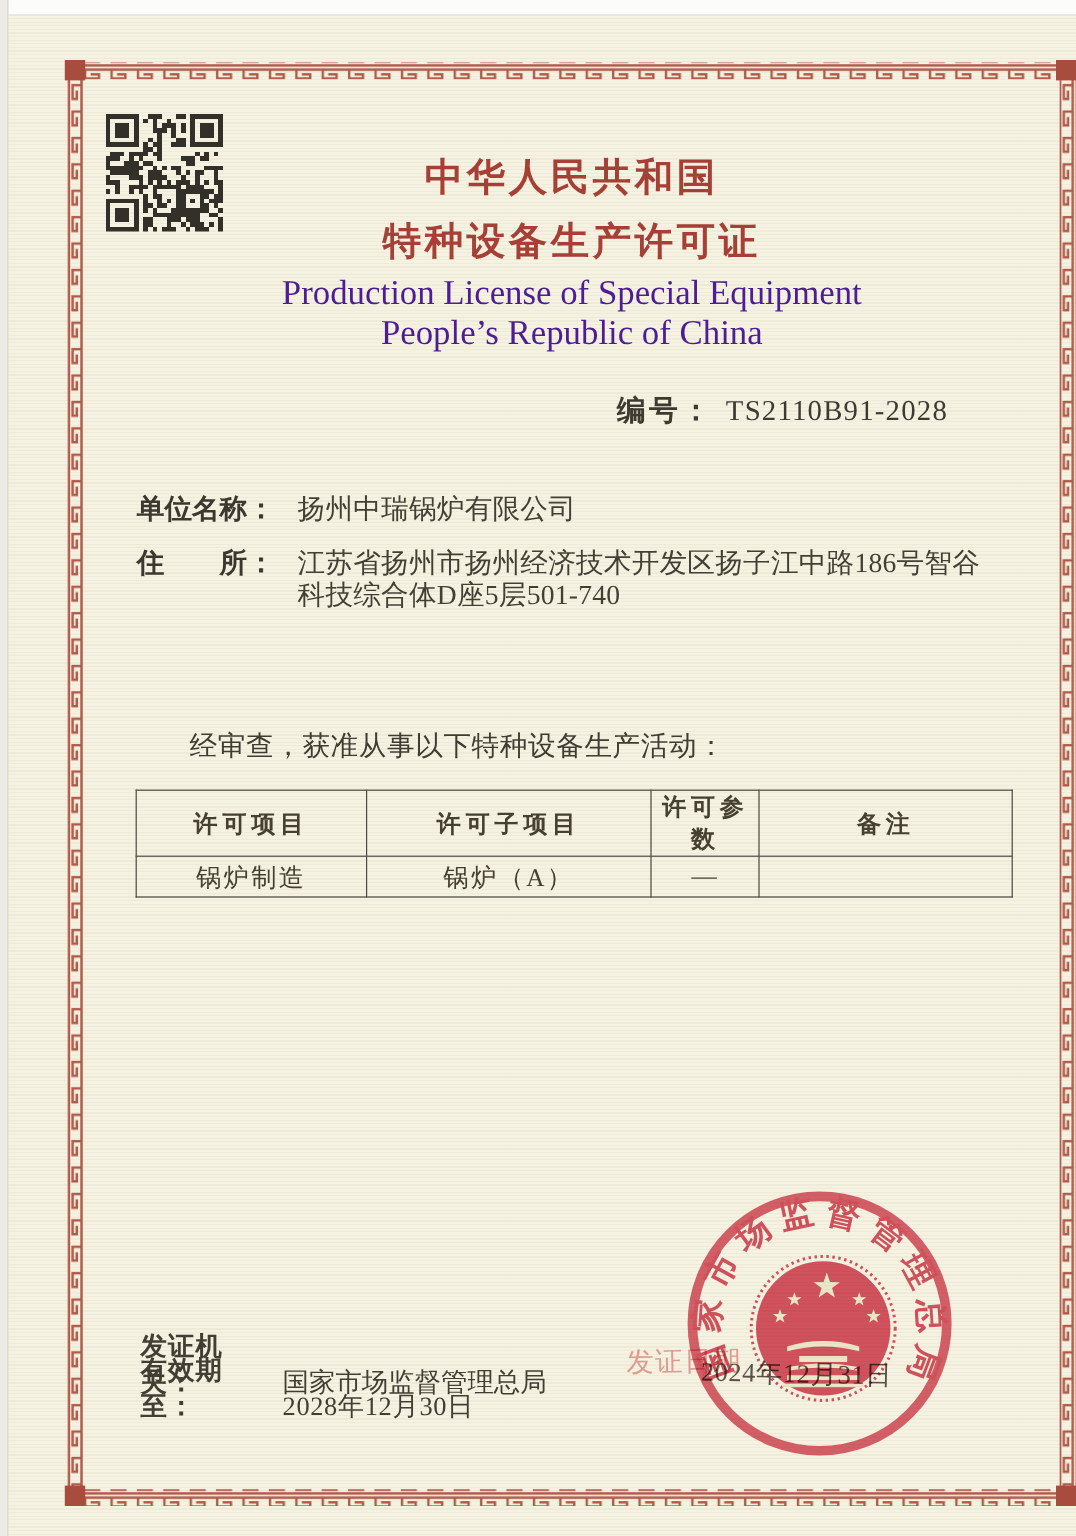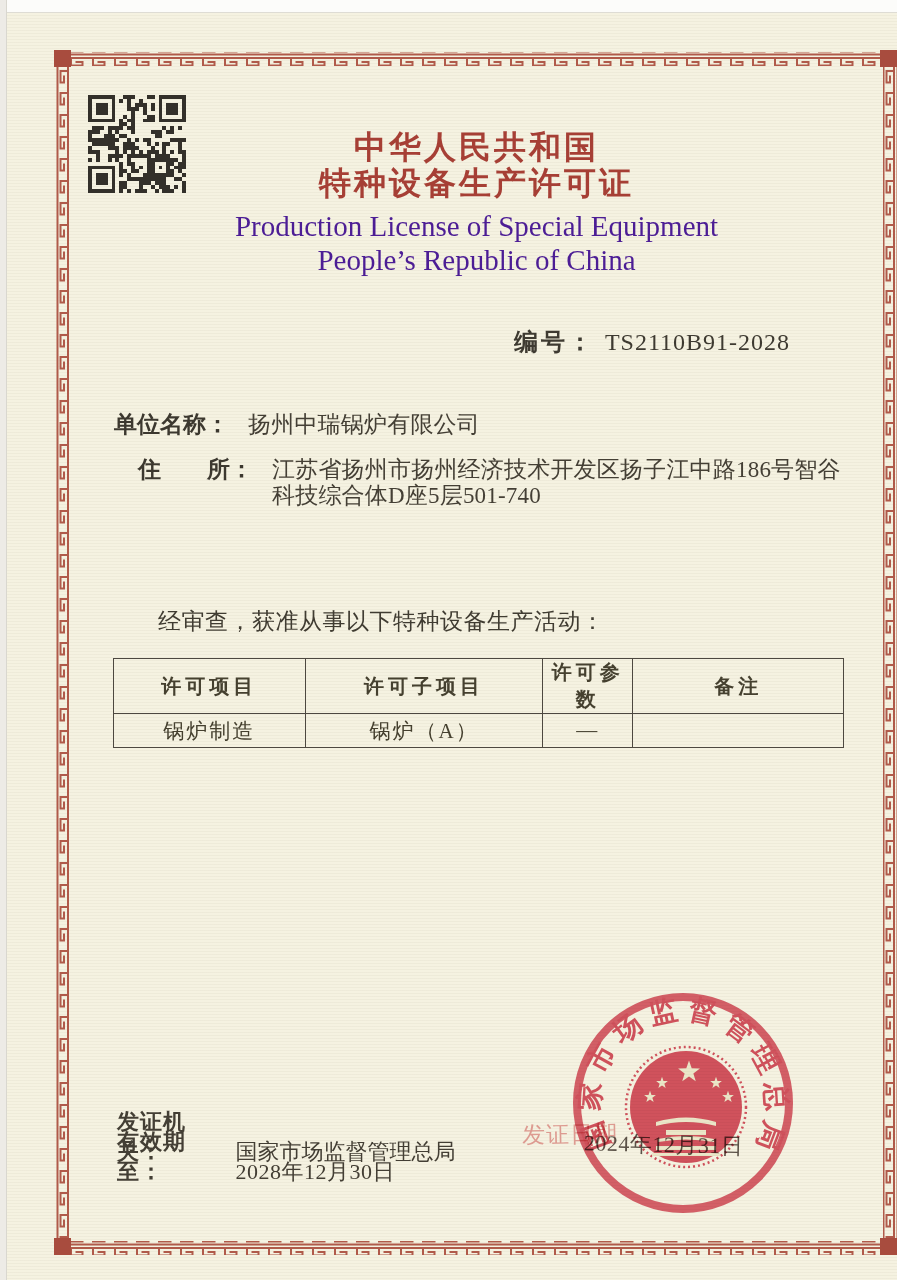--- a/index.html
+++ b/index.html
@@ -9,31 +9,31 @@
   .stage::before{content:"";position:absolute;inset:0;pointer-events:none;z-index:0;
     background:repeating-linear-gradient(180deg, rgba(120,112,84,0.055) 0 1px, rgba(0,0,0,0) 1px 3px);}
   
   .edge-top{position:absolute;top:0;left:0;right:0;height:12px;background:#fcfcfa;border-bottom:1px solid #dedcd4;z-index:3;}
   .edge-left{position:absolute;top:0;left:0;bottom:0;width:6px;background:#edebe6;border-right:1px solid #d9d7cf;z-index:3;}
   .frame{position:absolute;left:0;top:0;z-index:1;}
   .qr{position:absolute;left:88px;top:95px;width:98px;height:98px;z-index:2;}
   .title-wrap{position:absolute;left:56px;right:0;top:131px;text-align:center;z-index:2;}
   .zh-title{margin:0;font-family:"DejaVu Sans","Liberation Sans",sans-serif;
             font-weight:bold;font-size:32px;line-height:1;color:#a63f35;letter-spacing:3px;}
-  .zh-title.second{margin-top:4px;}
+  .zh-title.second{margin-top:22px;}
   .en-title{margin:10px 0 0 0;font-size:29px;line-height:34px;color:#4c1d95;font-weight:normal;}
   .en-title.second{margin-top:0;}
   .license-no{position:absolute;top:326px;left:56px;right:107px;text-align:right;
               font-size:24px;color:#3e3a31;z-index:2;letter-spacing:1px;}
   .license-no .lbl{font-weight:600;margin-right:10px;letter-spacing:3px;}
   .field-row{position:absolute;left:114px;width:700px;z-index:2;color:#443f35;font-size:23px;line-height:26px;}
   .field-row .f-label{position:absolute;left:0;top:0;width:125px;font-weight:600;color:#3c382f;white-space:pre;}
   .field-row .f-value{display:block;margin-left:134px;width:580px;letter-spacing:0.2px;}
   .row-company{top:412px;}
-  .row-address{top:457px;margin-left:24px;}
+  .row-address{top:457px;}
   .row-mfg{top:524px;}
   .review-line{position:absolute;left:158px;top:606px;font-size:23px;color:#403c32;letter-spacing:0.5px;z-index:2;}
   table.permit{position:absolute;left:113px;top:658px;width:731px;border-collapse:collapse;z-index:2;
                color:#45402f;}
   table.permit th,table.permit td{border:1.6px solid #4d4840;text-align:center;padding:0;}
   table.permit th{height:42px;font-size:20px;font-weight:600;letter-spacing:4px;}
   table.permit td{height:33px;font-size:21px;letter-spacing:2px;}
   .bottom-row{position:absolute;left:117px;z-index:2;font-size:22px;color:#433e34;}
   .bottom-row .b-label{display:inline-block;width:113px;font-weight:600;letter-spacing:1px;margin-top:36px;}
   .bottom-row .b-value{letter-spacing:0.5px;}

